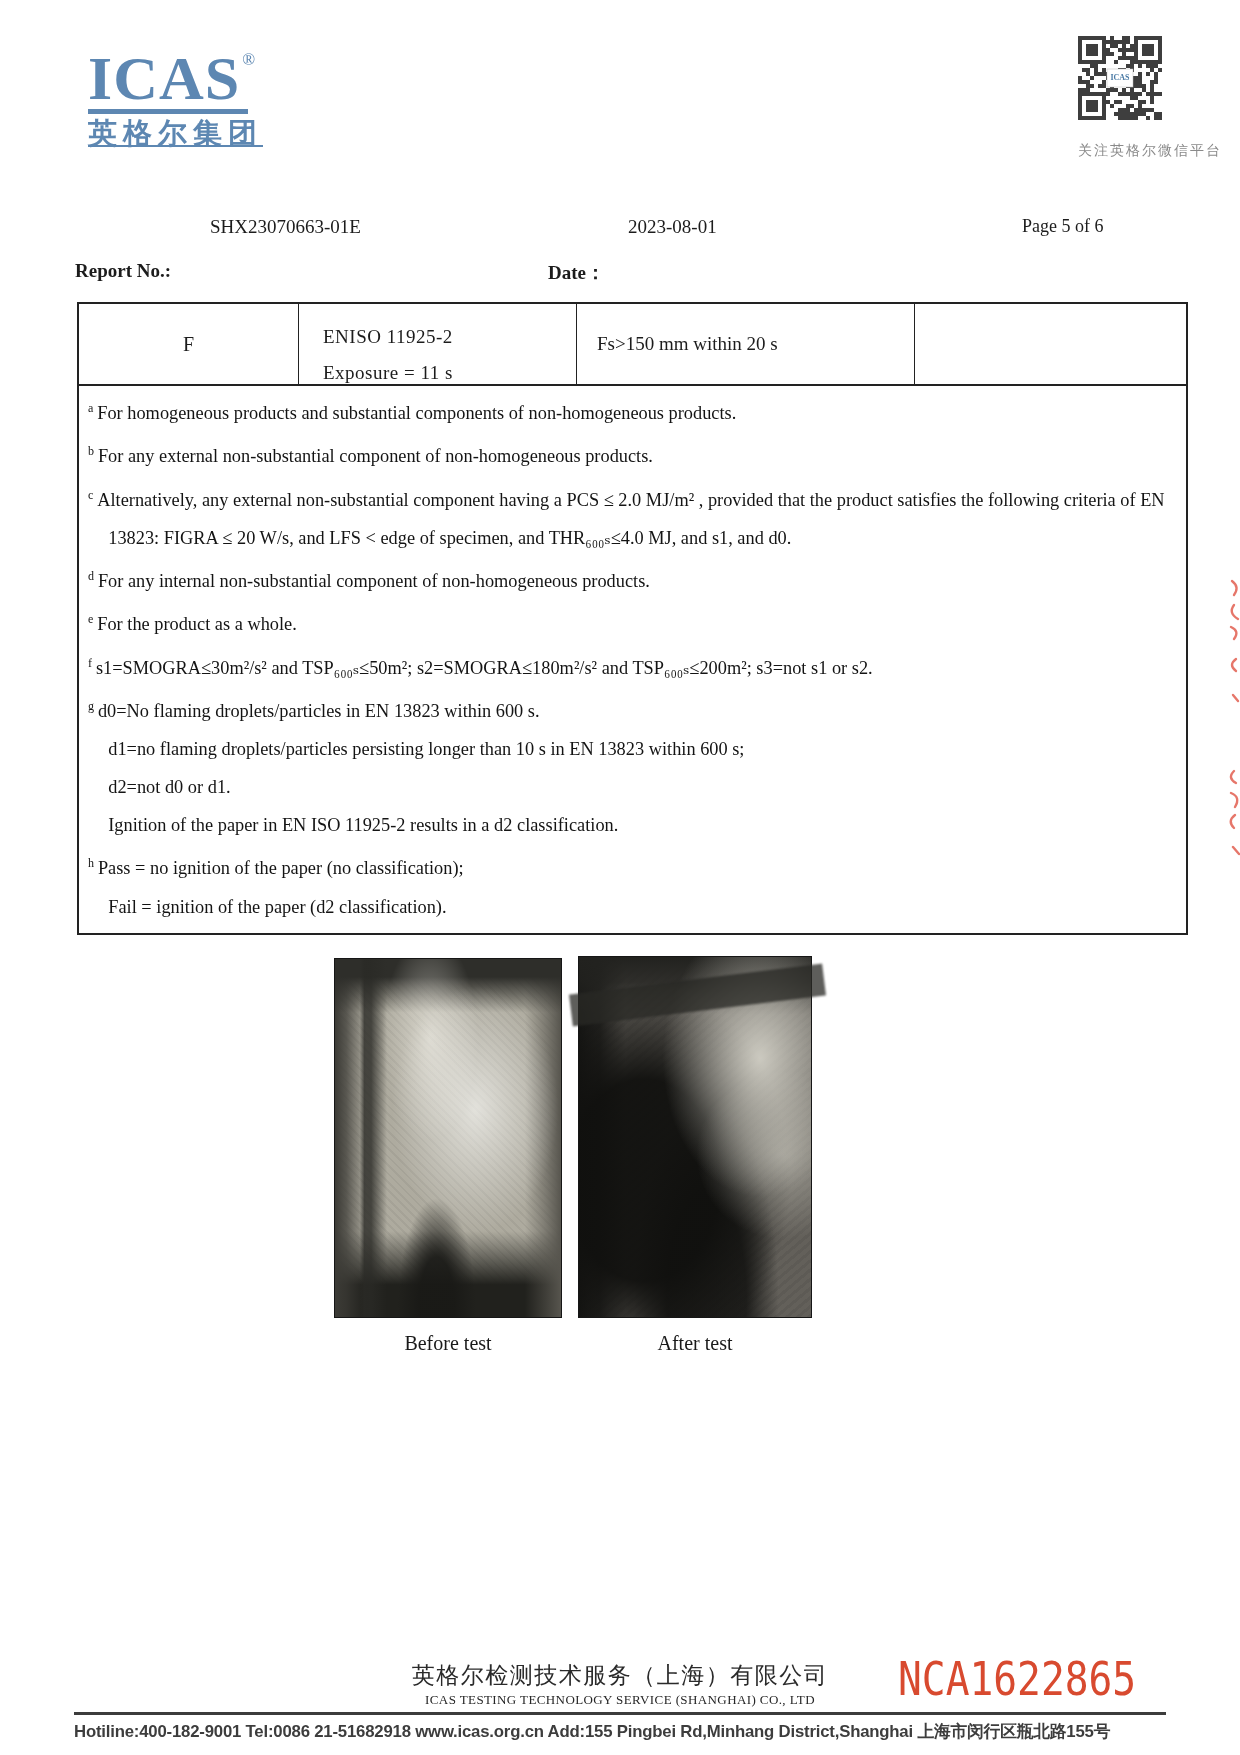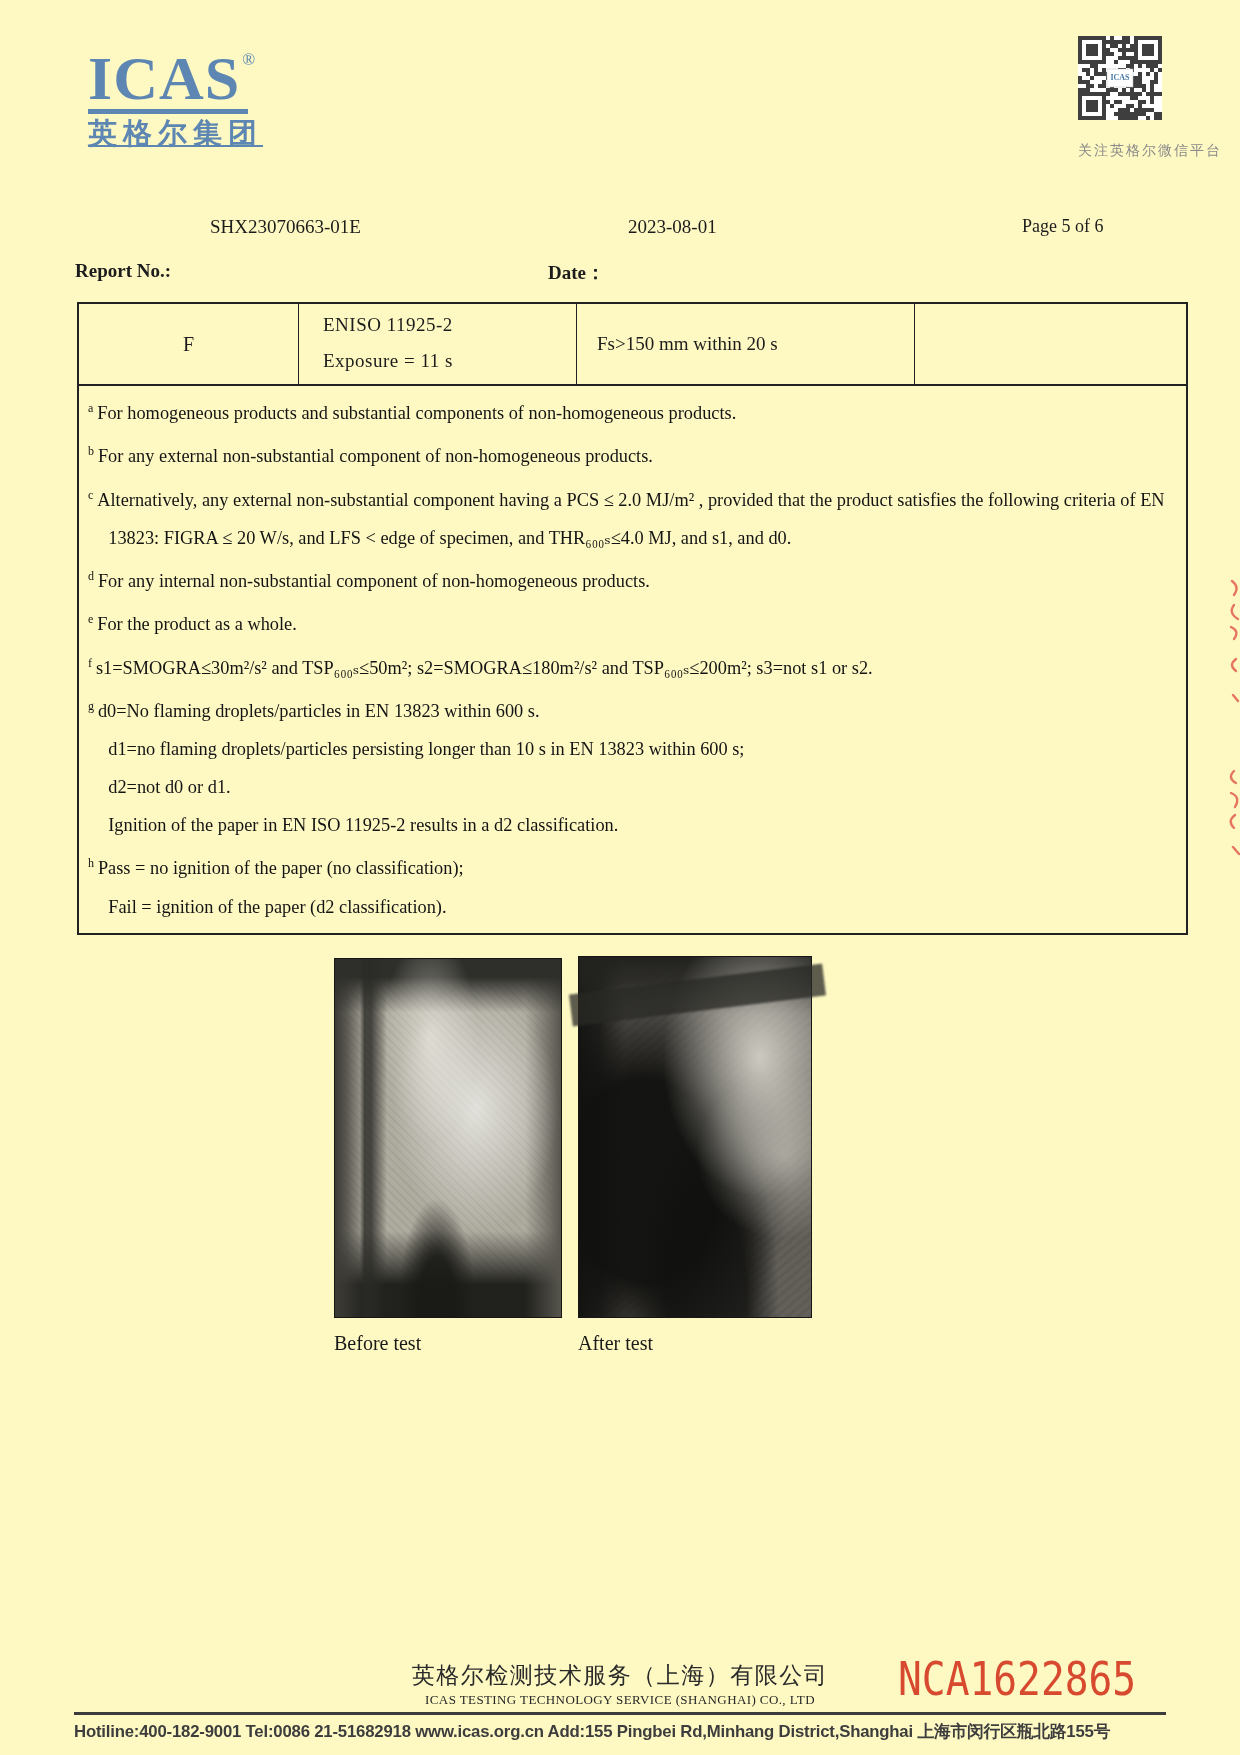--- a/index.html
+++ b/index.html
@@ -1,18 +1,18 @@
 <!DOCTYPE html>
 <html><head>
 <meta charset="utf-8">
 <style>
   html,body{margin:0;padding:0;background:#e8e8e8;}
   .page{
     position:relative;width:1240px;height:1755px;margin:0 auto;
-    background:#fef9c3;overflow:hidden;
+    background:#ffffff;overflow:hidden;
     font-family:"Liberation Serif","DejaVu Serif",serif;color:#1c1c1c;
   }
   
   .logo{position:absolute;left:88px;top:30px;}
   .logo-text{
     font-family:"Liberation Serif","DejaVu Serif",serif;font-weight:700;
     font-size:62px;line-height:60px;color:#5d87b2;letter-spacing:1px;
   }
   .logo-reg{font-size:17px;vertical-align:34px;font-weight:400;margin-left:2px;}
   .logo-underline{width:160px;height:5px;background:#5d87b2;margin-top:1px;}
@@ -42,21 +42,21 @@
   .m-d-v{position:absolute;left:628px;}
   .m-page{position:absolute;left:1022px;font-size:18px;}
   
   .rtable{
     position:absolute;left:77px;top:302px;width:1111px;height:633px;
     border:2px solid #222;box-sizing:border-box;
   }
   .rrow{display:flex;height:80px;border-bottom:2px solid #222;}
   .rcell{box-sizing:border-box;border-right:1.5px solid #222;position:relative;}
   .rc1{width:220px;display:flex;align-items:center;justify-content:center;font-size:20px;}
-  .rc2{width:278px;padding:8px 0 0 24px;font-size:19px;letter-spacing:.5px;}
+  .rc2{width:278px;padding:20px 0 0 24px;font-size:19px;letter-spacing:.5px;}
   .rc2 .l1{margin-top:2px;}
   .rc2 .l2{margin-top:14px;}
   .rc3{width:338px;display:flex;align-items:center;padding-left:20px;font-size:19px;}
   .rc4{flex:1;border-right:none;}
   
   .footnotes{
     position:absolute;left:0;top:80px;right:0;bottom:0;
     padding:13px 8px 4px 9px;box-sizing:border-box;overflow:hidden;
   }
   .fn-line{
@@ -90,21 +90,21 @@
       radial-gradient(ellipse at 55% 95%, rgba(20,20,18,.85) 0 22%, transparent 40%),
       linear-gradient(180deg, #22221f 0%, rgba(34,34,31,.8) 7%, transparent 16%),
       linear-gradient(90deg, #161614 0%, rgba(22,22,20,.8) 9%, transparent 20%),
       repeating-linear-gradient(-40deg, rgba(0,0,0,.06) 0 3px, transparent 3px 7px),
       #63605a;
   }
   .photo .beam{
     position:absolute;left:-4%;top:6%;width:110%;height:9%;
     background:rgba(40,40,36,.75);transform:rotate(-7deg);filter:blur(1px);
   }
-  .caption{position:absolute;font-size:20px;color:#1a1a1a;text-align:left;}
+  .caption{position:absolute;font-size:20px;color:#1a1a1a;text-align:center;}
   .cap-before{left:334px;top:1332px;width:228px;}
   .cap-after{left:578px;top:1332px;width:234px;}
   
   .edge-marks{position:absolute;left:1222px;top:575px;width:18px;height:290px;opacity:.8;}
   
   .f-company-cn{
     position:absolute;left:0;top:1660px;width:1240px;text-align:center;
     font-size:23px;letter-spacing:1.5px;color:#2a2a2a;
   }
   .f-company-en{

